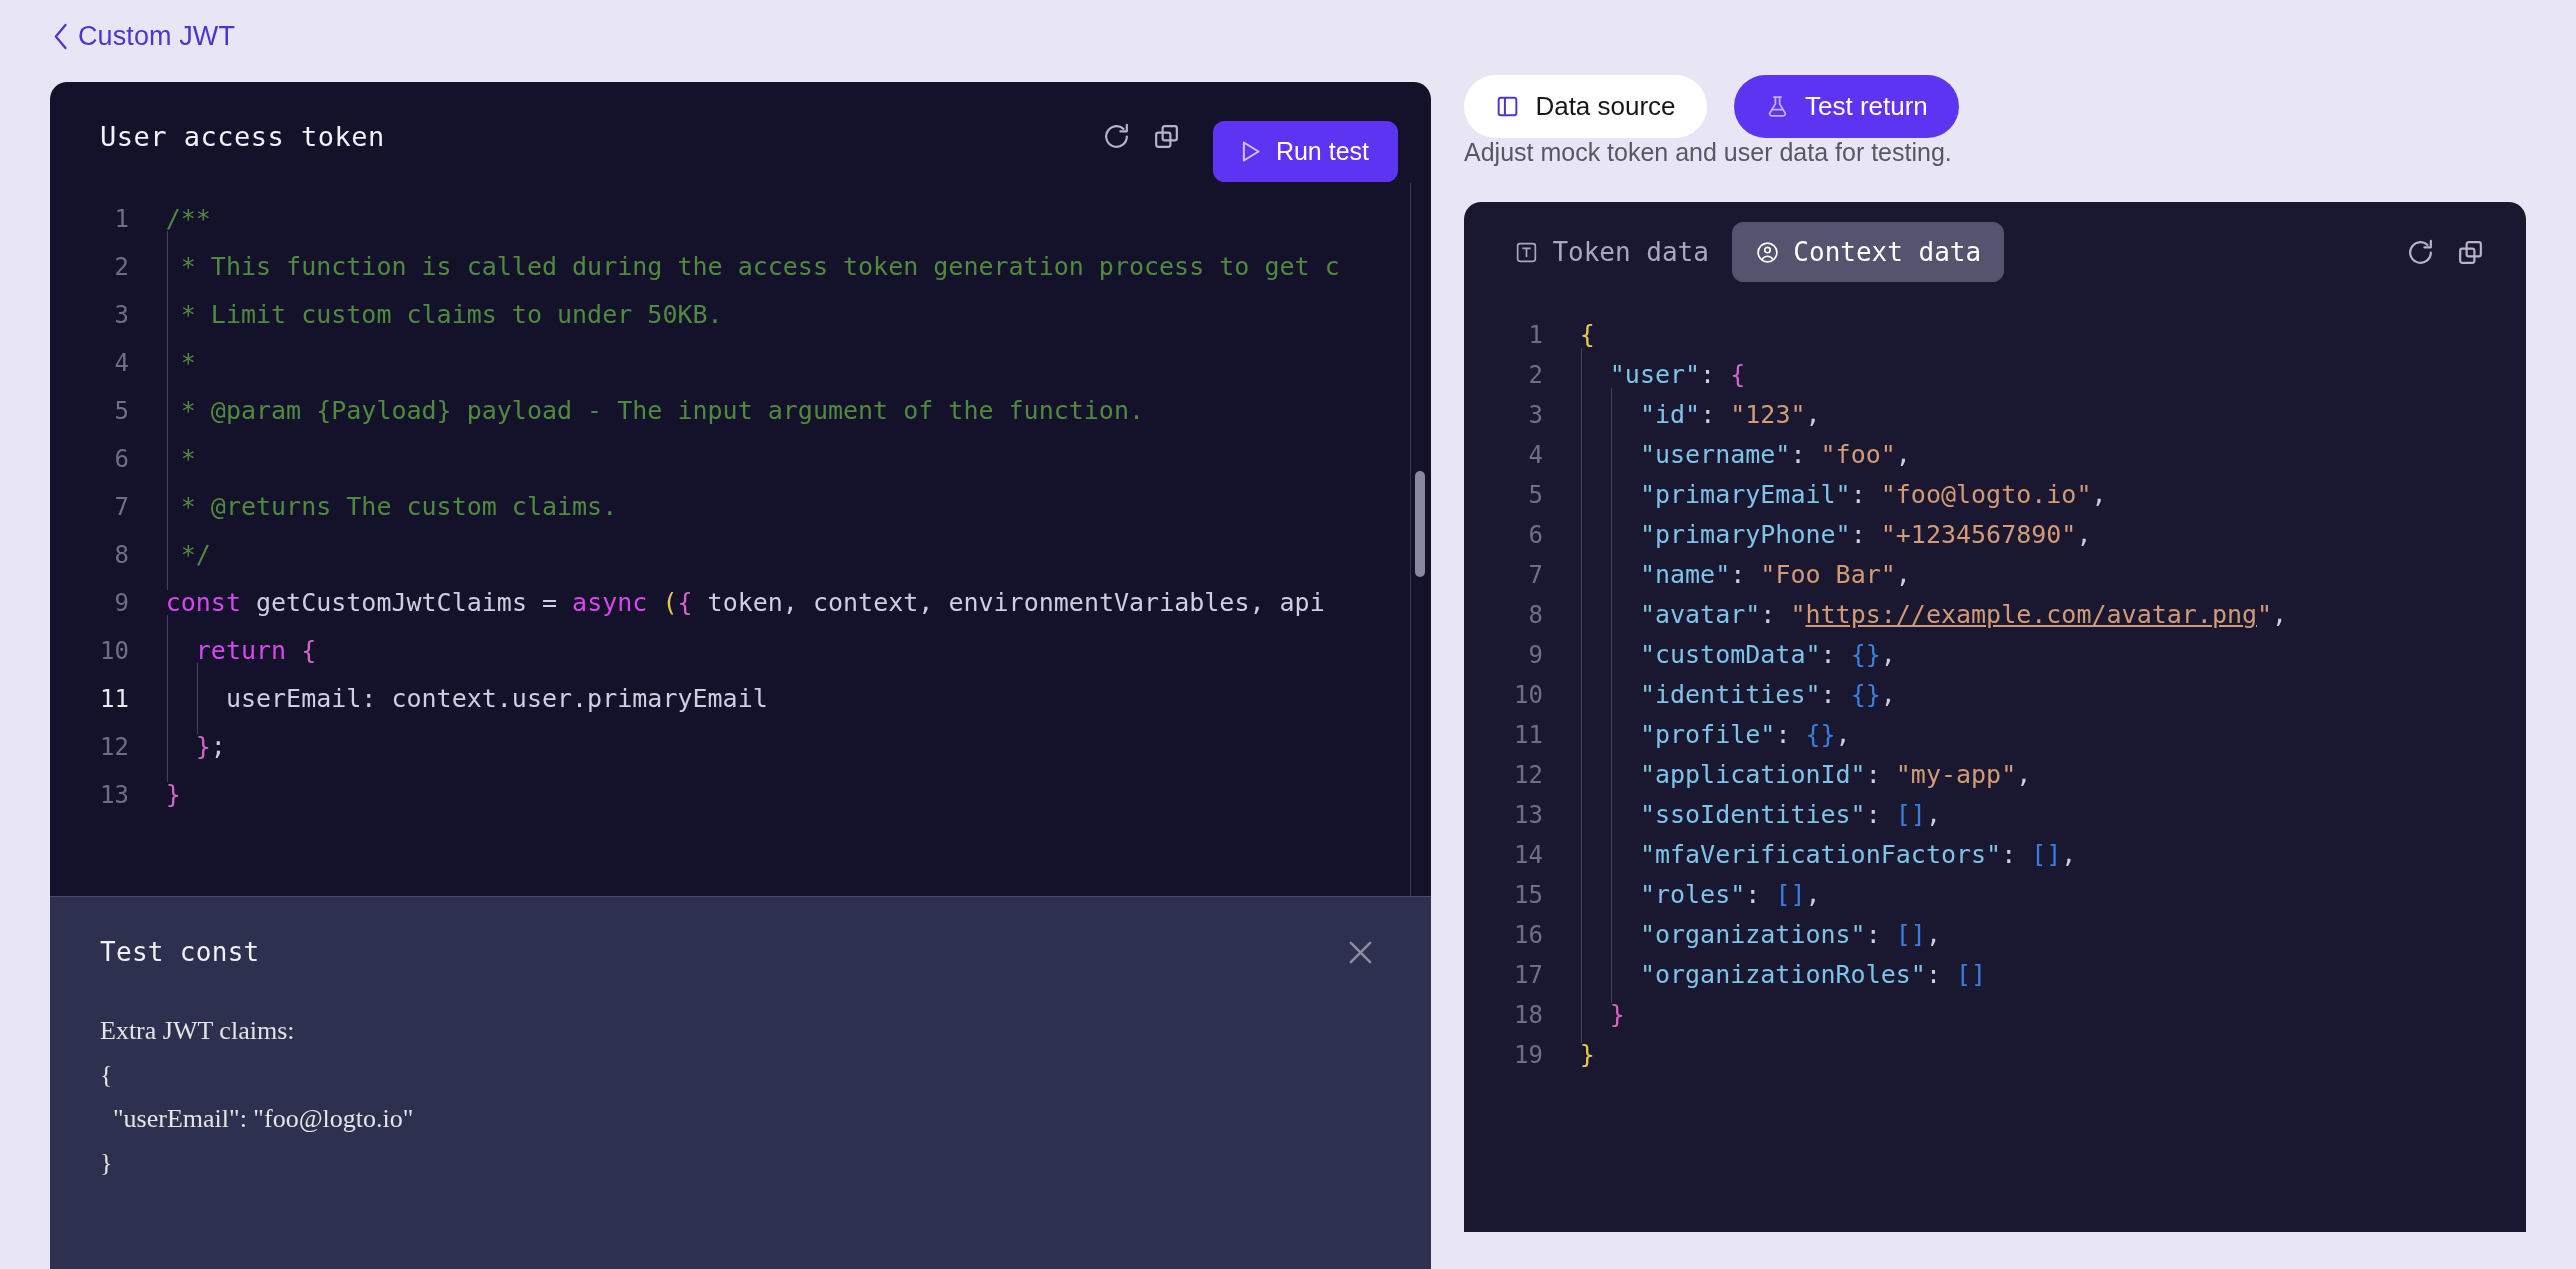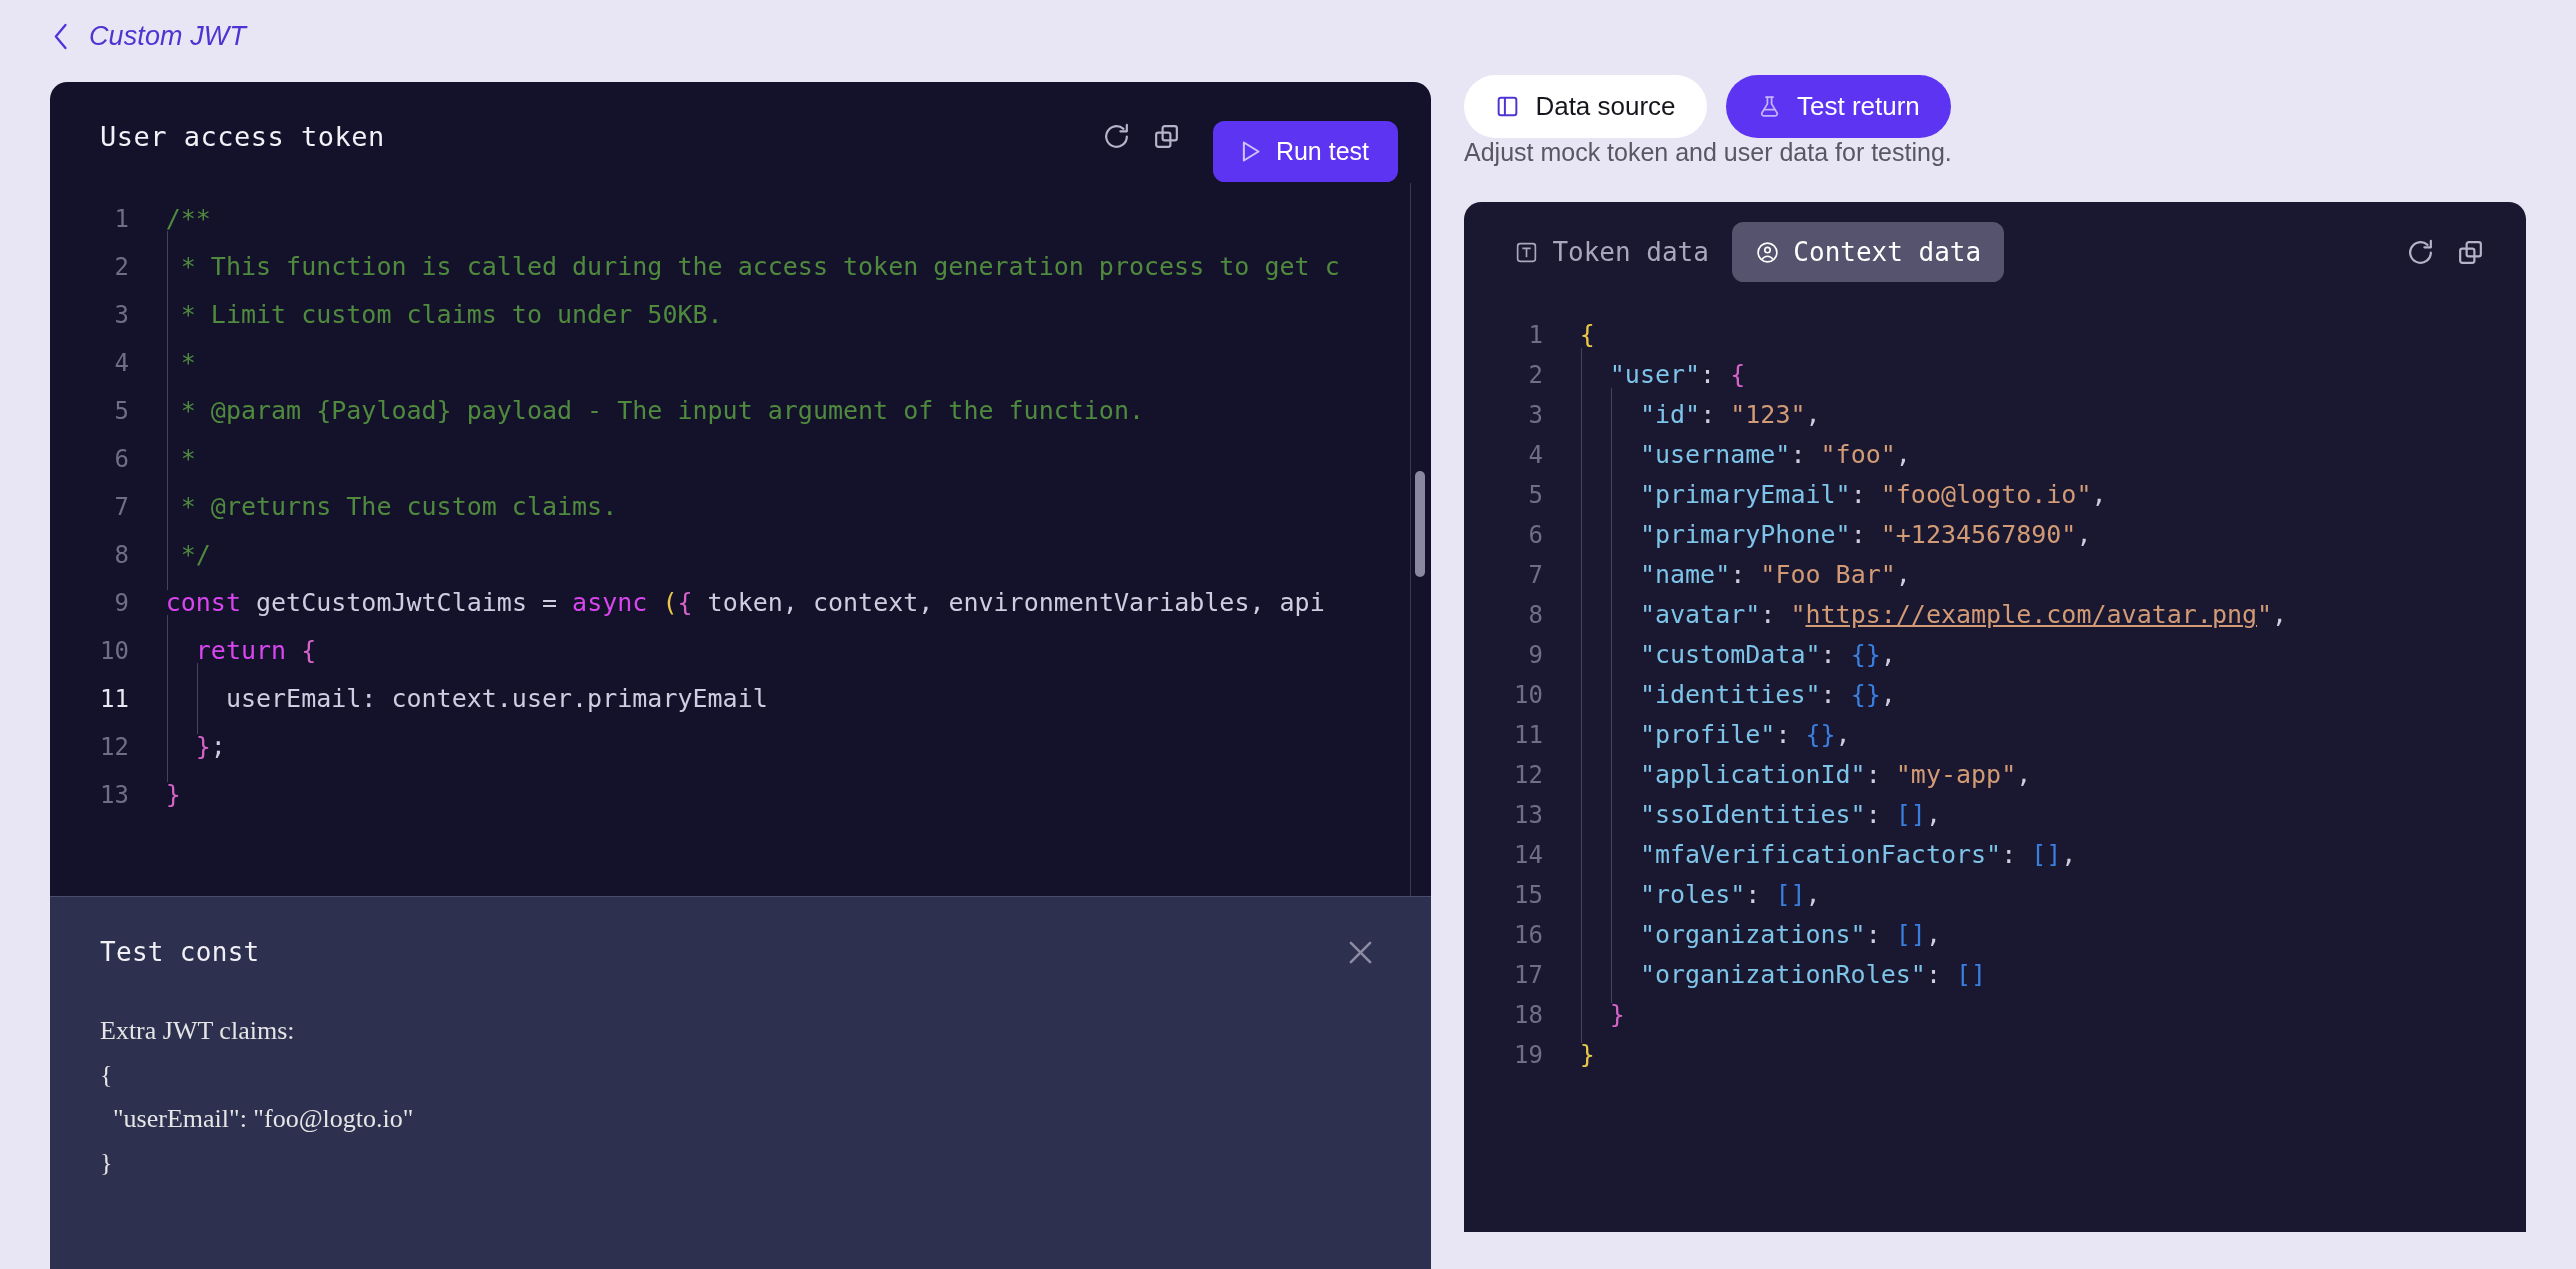--- a/index.html
+++ b/index.html
@@ -7,23 +7,22 @@
     width: 2576px; height: 1270px;
     background: #e8e6f4;
     font-family: "Liberation Sans", sans-serif;
     overflow: hidden;
   }
   .page { position: relative; width: 2576px; height: 1270px; }
 
   
   .breadcrumb {
     position: absolute; left: 50px; top: 17.3px;
-    display: flex; align-items: center; gap: 18px;
+    display: flex; align-items: center; gap: 7px;
     height: 38px;
-    font-style: italic;
   }
   .back-chevron {
     width: 21px; height: 29px; display: flex; align-items: center; justify-content: center;
     color: #4f32dc; cursor: pointer;
   }
   .back-chevron svg { display: block; }
   .breadcrumb-label {
     font-size: 27px; color: #5034d1; letter-spacing: 0.1px; cursor: pointer;
   }
 
@@ -115,21 +114,21 @@
   .close-btn { width: 42px; height: 42px; color: #8f8da6; cursor: pointer; display:flex; align-items:center; justify-content:center; margin-top:-5.8px;}
   .result-body {
     margin-top: 36px;
     font-family: Liberation Serif, serif;
     font-size: 26px; line-height: 44px; color: #e5e5e5;
     white-space: pre;
   }
 
   
   .right-col { position: absolute; left: 1464px; top: 75px; width: 1062px; }
-  .seg-tabs { display: flex; gap: 19px; }
+  .seg-tabs { display: flex; gap: 27px; }
   .seg {
     height: 63px; padding: 0 31px; border-radius: 32px;
     display: flex; align-items: center; gap: 15.4px;
     font-size: 26px; cursor: pointer; border: none;
     font-family: "Liberation Sans", sans-serif;
   }
   .seg.inactive { background: #ffffff; color: #17161c; }
   .seg.inactive .seg-ic { color: #5034d1; }
   .seg.active { background: #5d34f2; color: #ffffff; }
   .seg.active .seg-ic { color: #c4b4fa; }

